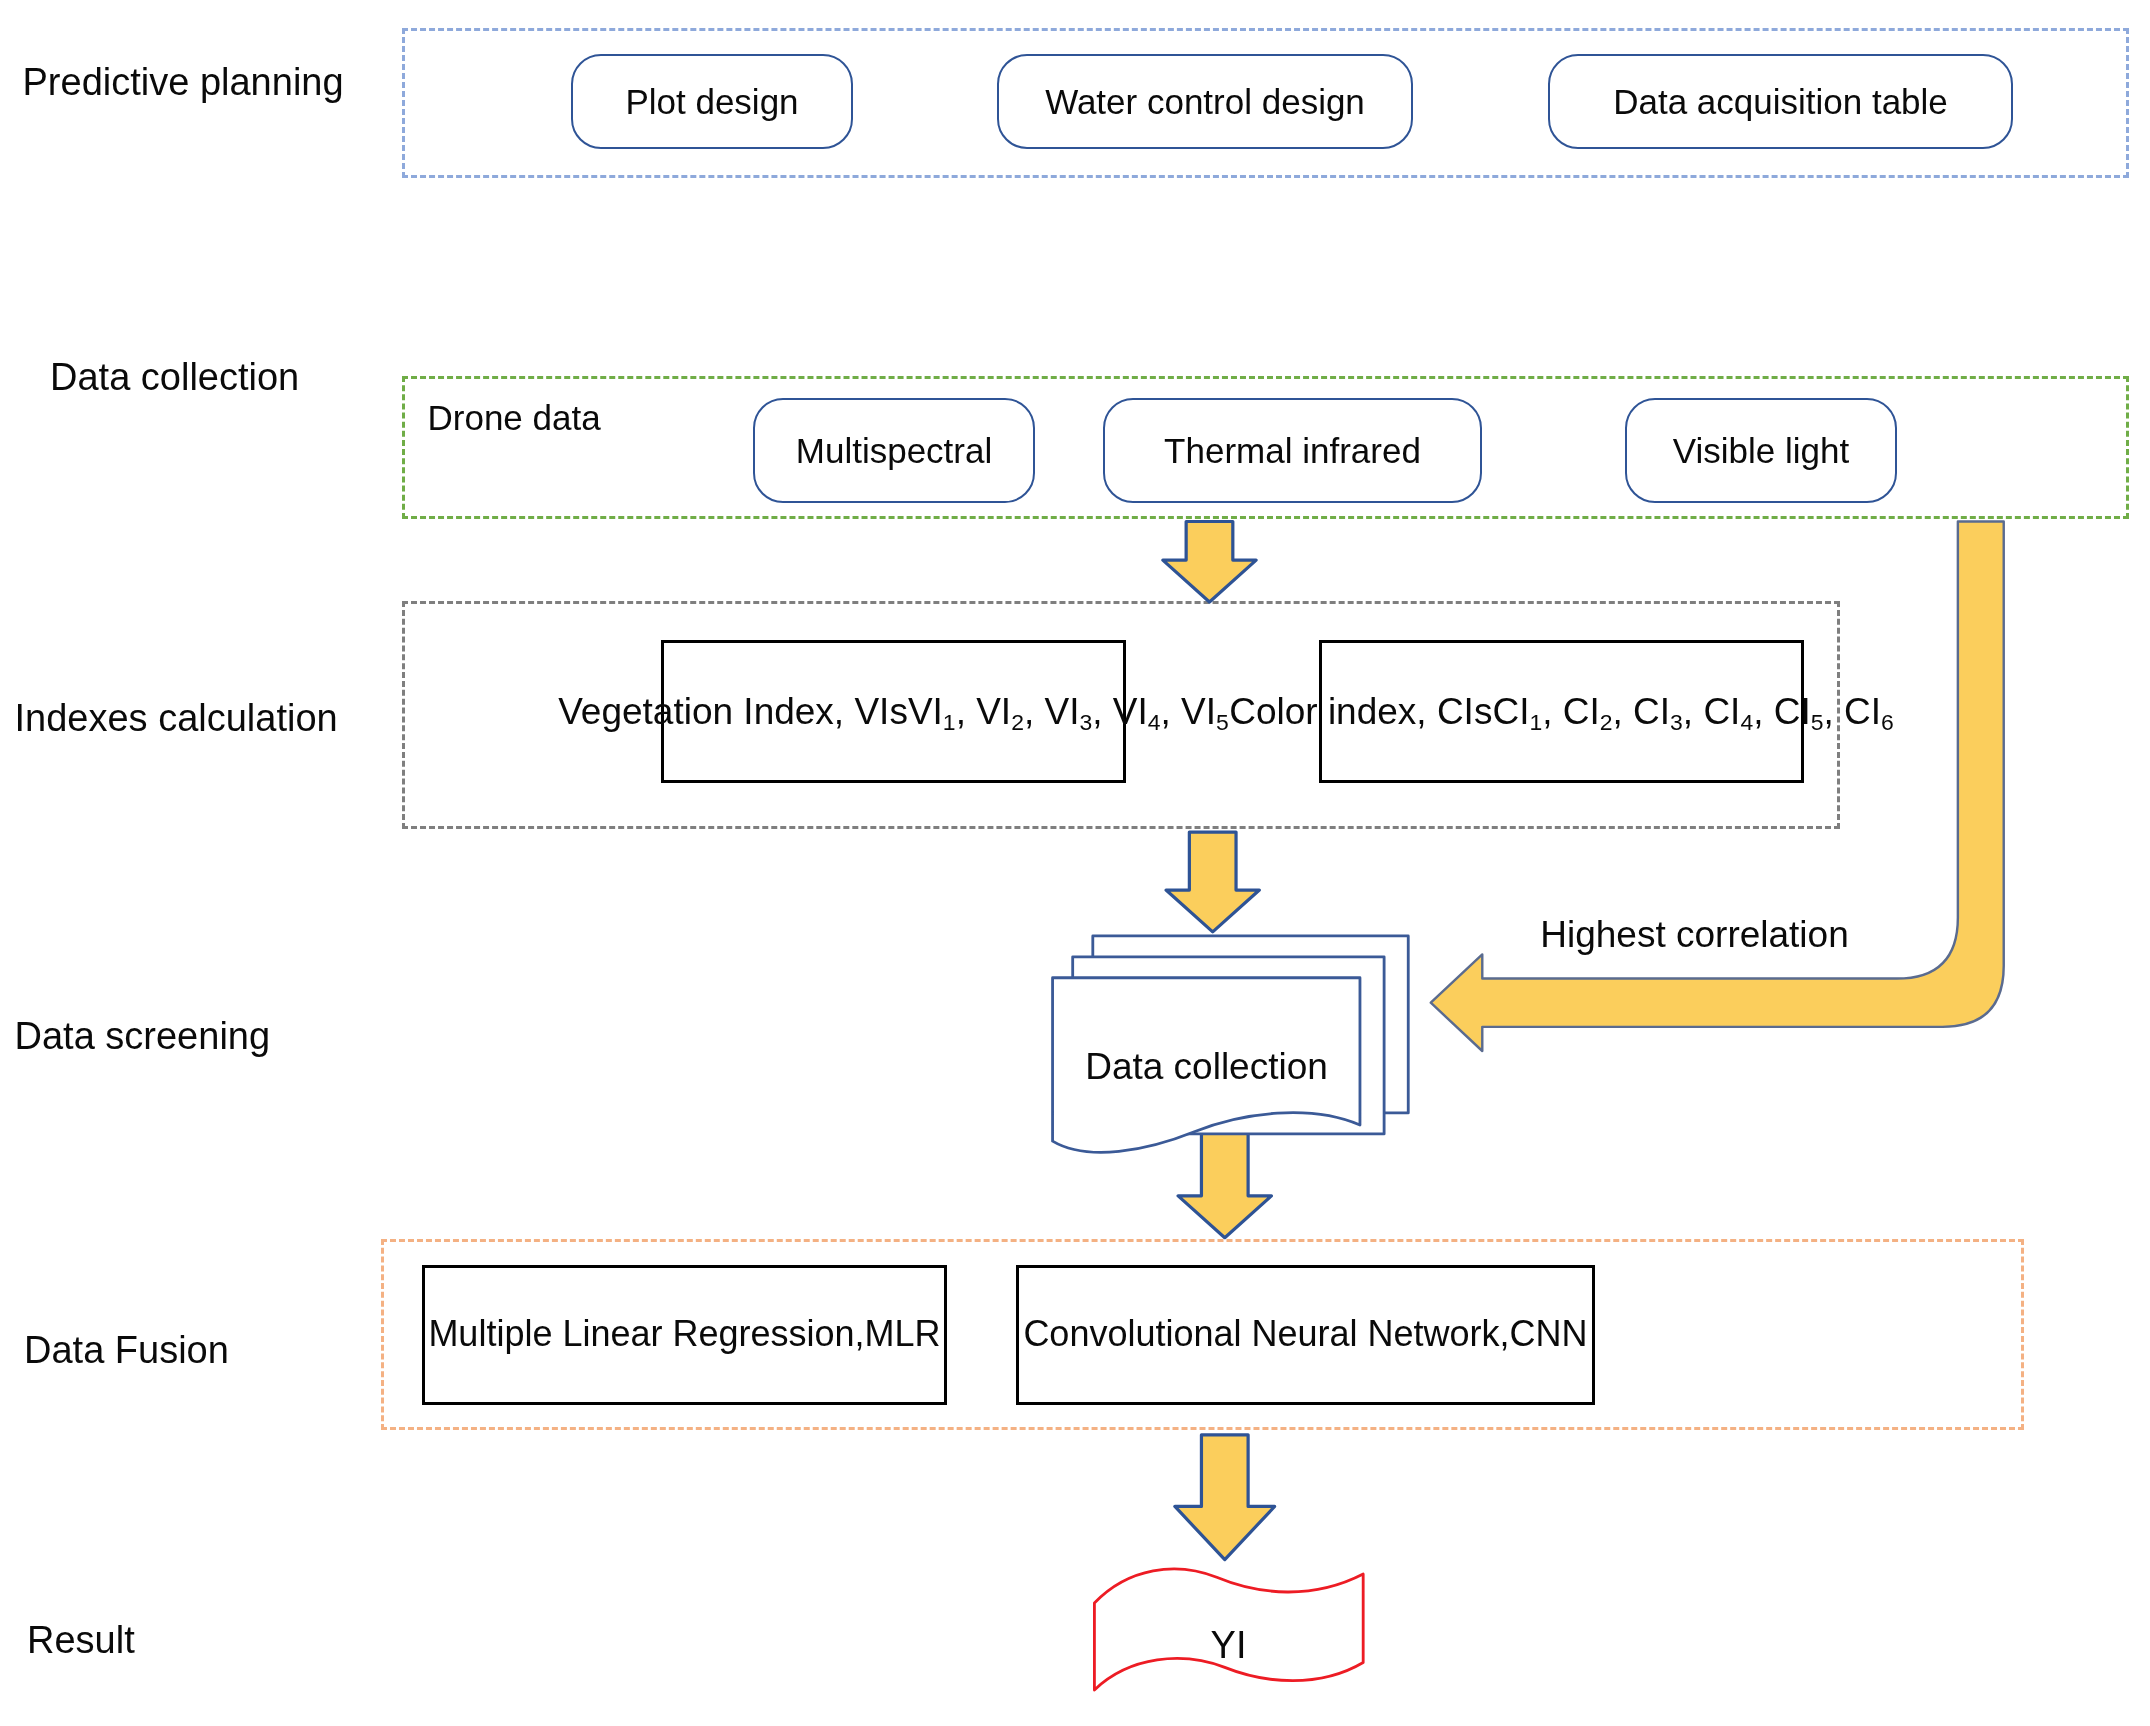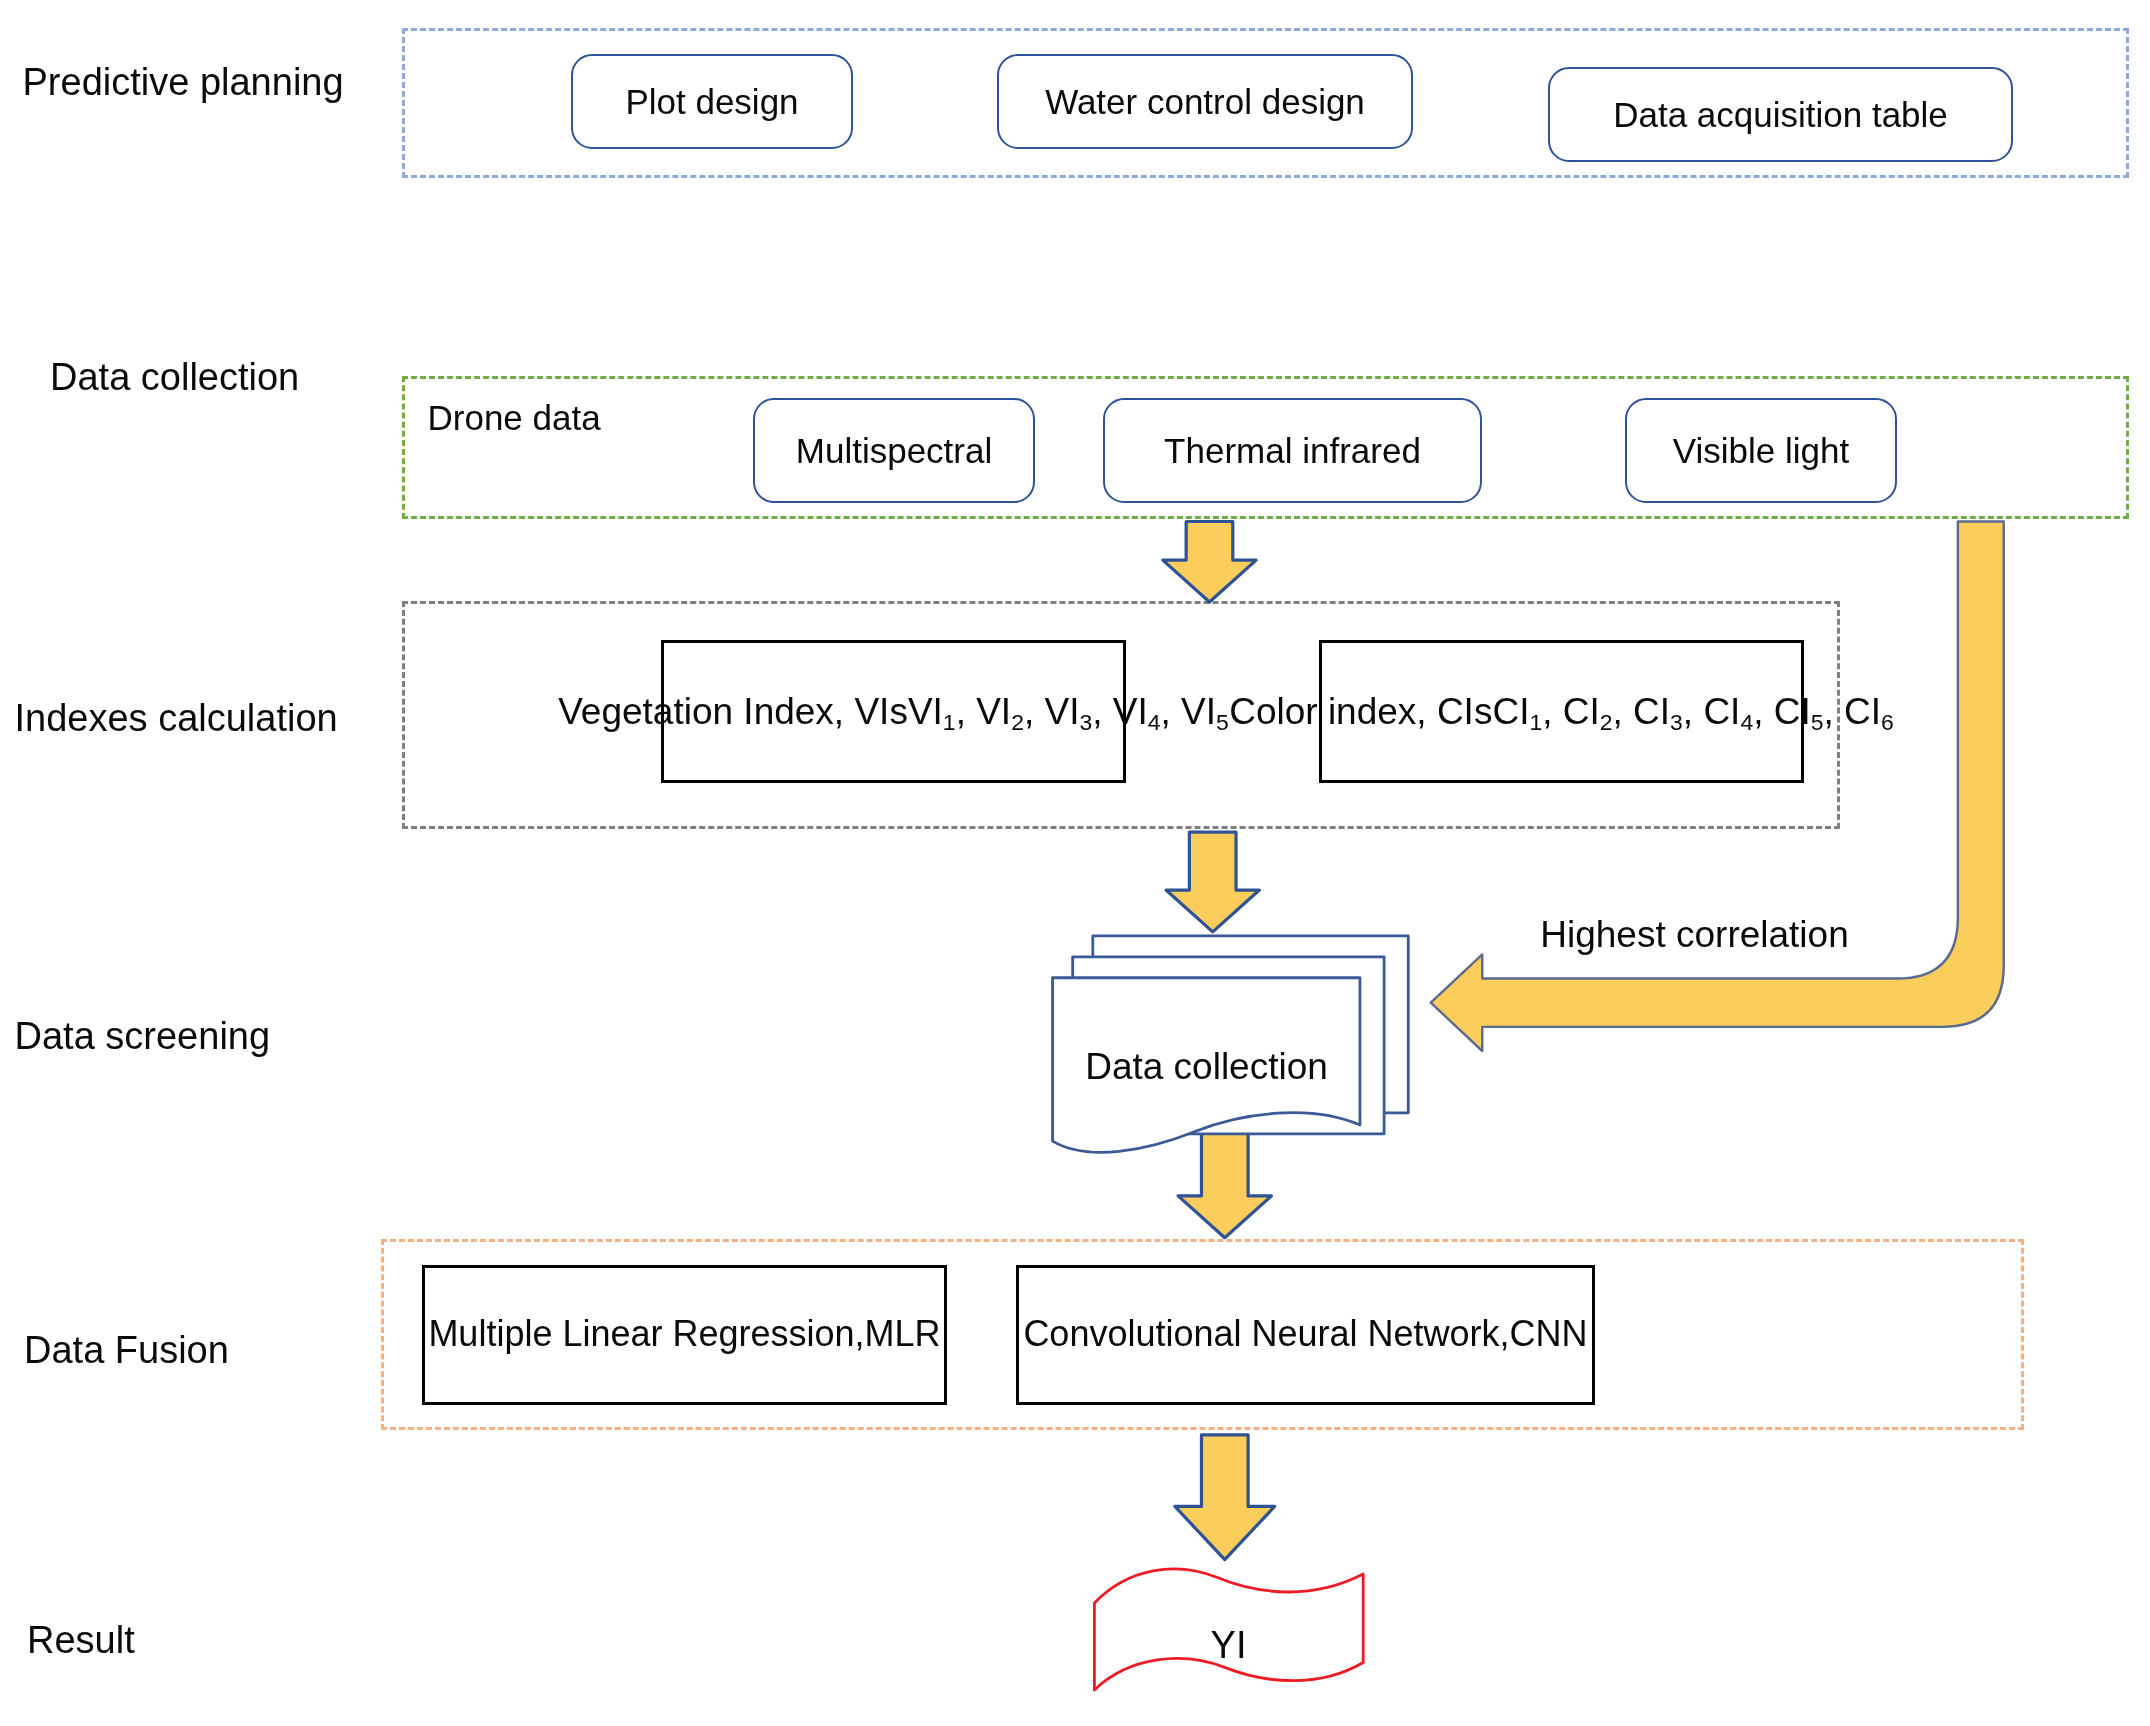--- a/index.html
+++ b/index.html
@@ -25,21 +25,21 @@
   }
   .sec-planning{border-color:var(--c-planning-border,#8EA9DB);}
   .sec-ground{border-color:var(--c-ground-border,#FFC000);}
   .sec-drone{border-color:var(--c-drone-border,#70AD47);}
   .sec-indexes{border-color:var(--c-indexes-border,#7F7F7F);}
   .sec-fusion{border-color:var(--c-fusion-border,#F4B183);}
   .pill{
     position:absolute;
     box-sizing:border-box;
     border:2.8px solid var(--c-button-border,#2F5496);
-    border-radius:21px;
+    border-radius:30px;
     background:#ffffff;
     display:flex;align-items:center;justify-content:center;
     font-size:35px;
     white-space:nowrap;
   }
   .sub-label{
     position:absolute;
     font-size:35px;
     white-space:nowrap;
   }
@@ -99,21 +99,21 @@
   <div class="stage-label" style="left:22.5px;top:61px">Predictive planning</div>
   <div class="stage-label" style="left:50px;top:356px">Data collection</div>
   <div class="stage-label" style="left:14.5px;top:697px">Indexes calculation</div>
   <div class="stage-label" style="left:14.5px;top:1015px">Data screening</div>
   <div class="stage-label" style="left:24px;top:1329px">Data Fusion</div>
   <div class="stage-label" style="left:27px;top:1619px">Result</div>
 
   <div class="section sec-planning" style="left:402px;top:28px;width:1727px;height:150px">
     <div class="pill" style="left:166px;top:23px;width:282px;height:95px">Plot design</div>
     <div class="pill" style="left:592px;top:23px;width:416px;height:95px">Water control design</div>
-    <div class="pill" style="left:1143px;top:36px;width:465px;height:95px">Data acquisition table</div>
+    <div class="pill" style="left:1143px;top:23px;width:465px;height:95px">Data acquisition table</div>
   </div>
 
 
   <div class="section sec-drone" style="left:402px;top:376px;width:1727px;height:143px">
     <div class="sub-label" style="left:22.5px;top:19.3px">Drone data</div>
     <div class="pill" style="left:348px;top:19.3px;width:282px;height:105px">Multispectral</div>
     <div class="pill" style="left:698px;top:19.3px;width:379px;height:105px">Thermal infrared</div>
     <div class="pill" style="left:1220px;top:19.3px;width:272px;height:105px">Visible light</div>
   </div>
 

